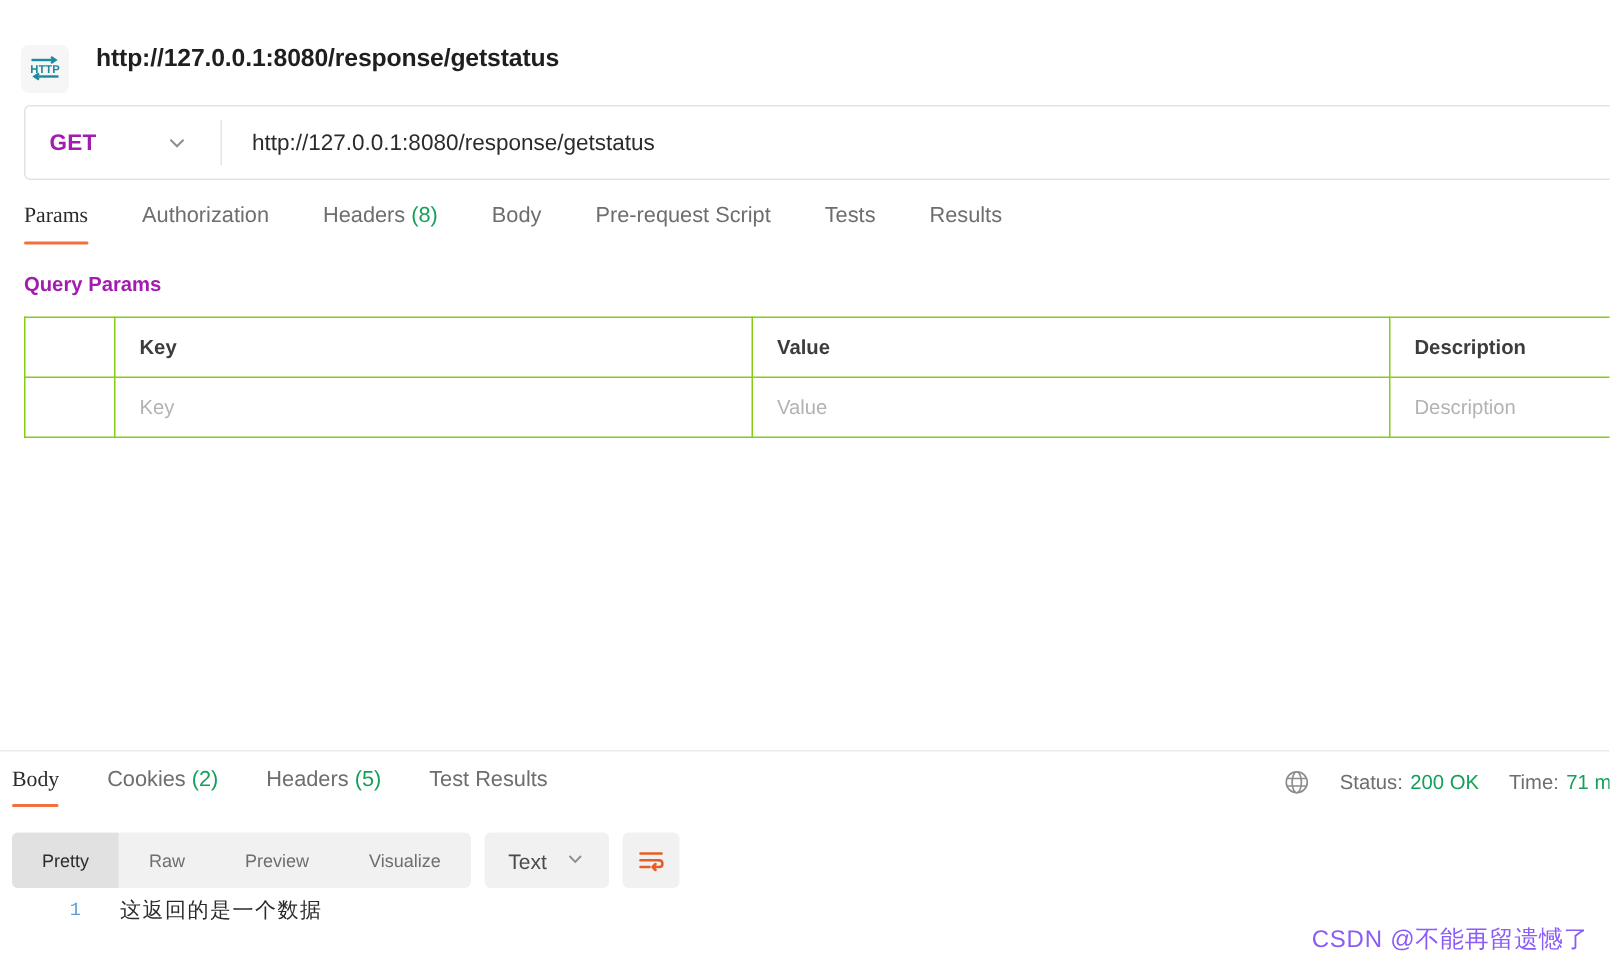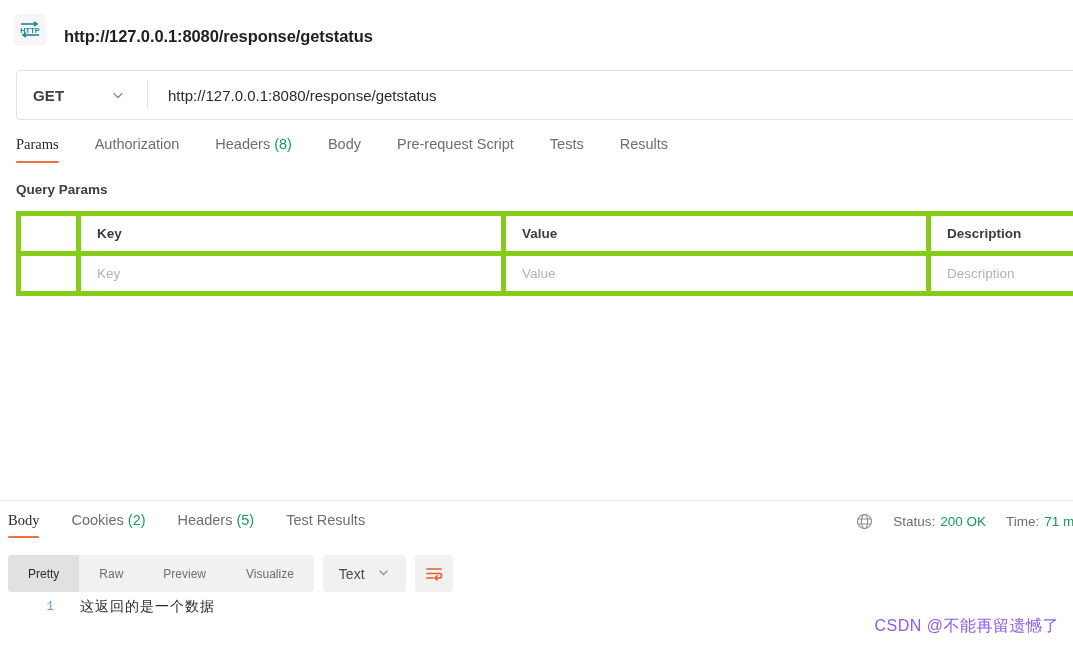--- a/index.html
+++ b/index.html
@@ -6,22 +6,22 @@
   html, body {
     width: 1073px; height: 649px;
     background: #ffffff;
     font-family: "Liberation Sans", sans-serif;
     overflow: hidden;
   }
   body { position: relative; }
 
   
   .titlebar {
-    display: flex; align-items: flex-end;
-    padding: 16px 0 14px 14px;
+    display: flex; align-items: flex-start;
+    padding: 30px 0 14px 14px;
     height: 60px;
   }
   .http-icon {
     width: 32px; height: 32px;
     border-radius: 5px;
     background: #f6f6f6;
     display: flex; align-items: center; justify-content: center;
     flex: none;
   }
   .title-text {
@@ -42,21 +42,21 @@
     display: flex; align-items: center;
   }
   .method-box {
     width: 130px; height: 100%;
     display: flex; align-items: center;
     padding-left: 16px;
     position: relative;
   }
   .method-label {
     font-size: 15px; font-weight: bold;
-    color: #404040;
+    color: #a21caf;
     letter-spacing: 0.2px;
   }
   .method-caret {
     position: absolute; right: 22px; top: 50%;
     transform: translateY(-50%);
     display: flex; align-items: center;
   }
   .method-divider {
     width: 1px; height: 30px; background: #e6e6e6; flex: none;
   }
@@ -93,30 +93,30 @@
     height: 2.5px;
     background: #f2703f;
     border-radius: 2px;
   }
   .tab.active:first-child::after { left: 0; right: 18px; }
   .tab-count { color: #14a05a; }
 
   
   .qp-title {
     position: absolute; left: 16px; top: 182px;
-    font-size: 13.5px; font-weight: bold; color: #404040;
+    font-size: 13.5px; font-weight: bold; color: #a21caf;
   }
   .param-table {
     position: absolute; left: 16px; top: 211px;
     width: 1125px;
     border-collapse: collapse;
     table-layout: fixed;
   }
   .param-table td, .param-table th {
-    border: 5px solid #84cc16;
+    border: 1px solid #84cc16;
     height: 40px;
     text-align: left;
     font-size: 13.5px;
     padding: 0 16px;
     font-weight: normal;
   }
   .param-table th { font-weight: bold; color: #3c3c3c; }
   .col-check { width: 60px; }
   .col-key   { width: 425px; }
   .col-val   { width: 425px; }

